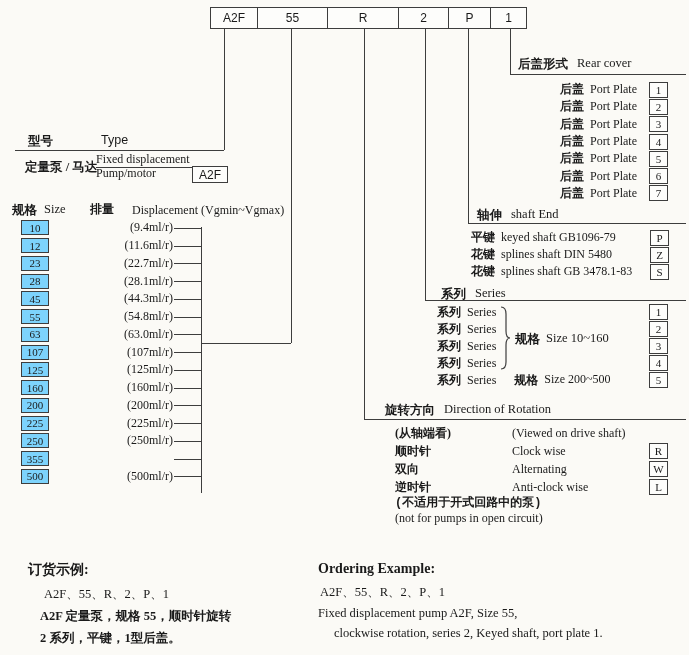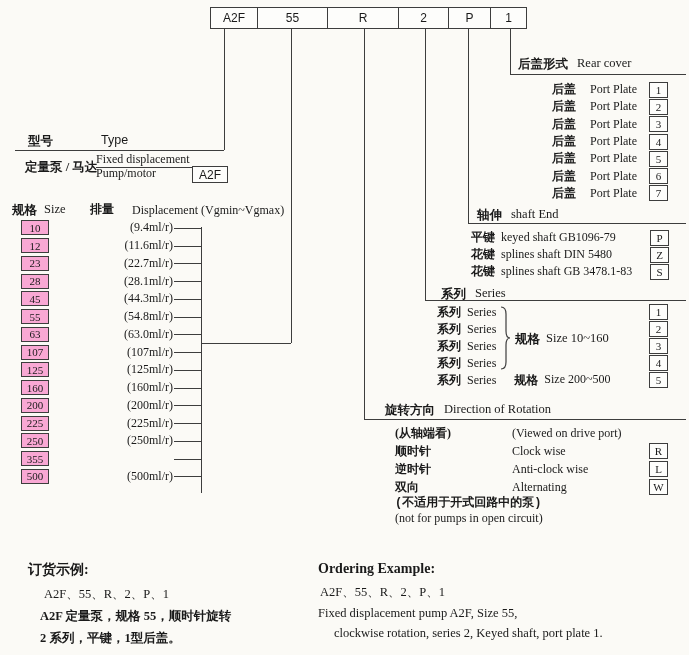--- a/index.html
+++ b/index.html
@@ -42,30 +42,30 @@
     display:flex;align-items:center;justify-content:center;
     font-size:11px;background:#fdfdfb;flex:0 0 auto;
   }
 
   
   .size-rows{position:absolute;left:21px;top:219px;width:180px;}
   .size-row{height:17.75px;display:flex;align-items:center;position:relative;}
   .size-box{
     width:28px;height:15px;border:1px solid #3d3d3d;box-sizing:border-box;
     display:flex;align-items:center;justify-content:center;
-    font-size:11px;background:#f9a8d4;flex:0 0 auto;
+    font-size:11px;background:#7dd3fc;flex:0 0 auto;
   }
   .disp-val{flex:0 0 124px;text-align:right;font-size:12px;white-space:nowrap;}
   .stub{position:absolute;left:153px;width:27px;height:1px;background:#3d3d3d;top:50%;}
 
   
   .pp-rows{position:absolute;left:545px;top:81px;width:123px;}
   .pp-row{height:17.3px;display:flex;align-items:center;justify-content:flex-end;font-size:12px;white-space:nowrap;}
   .pp-row .cbox{margin-left:12px;}
-  .pp-row .en{margin-left:14px;}
+  .pp-row .en{margin-left:6px;}
 
   
   .shaft-rows{position:absolute;left:471px;top:229px;width:198px;}
   .shaft-row{height:17.2px;display:flex;align-items:center;font-size:12px;white-space:nowrap;}
   .shaft-row .en{margin-left:6px;}
   .shaft-row .cbox{margin-left:auto;}
 
   
   .series-rows{position:absolute;left:437px;top:304px;width:231px;}
   .series-row{height:16.9px;display:flex;align-items:center;font-size:12px;white-space:nowrap;}
@@ -324,37 +324,37 @@
     </div>
   </div>
 
   <div class="hdr" style="left:385px;top:402px;">
     <span class="cn">旋转方向</span>
     <span>Direction of Rotation</span>
   </div>
   <div class="rot-rows">
     <div class="rot-row">
         <span class="cn">(从轴端看)</span>
-        <span>(Viewed on drive port)</span>
+        <span>(Viewed on drive shaft)</span>
         <span></span>
       </div>
     <div class="rot-row">
         <span class="cn">顺时针</span>
         <span>Clock wise</span>
         <span class="cbox">R</span>
       </div>
     <div class="rot-row">
+        <span class="cn">双向</span>
+        <span>Alternating</span>
+        <span class="cbox">W</span>
+      </div>
+    <div class="rot-row">
         <span class="cn">逆时针</span>
         <span>Anti-clock wise</span>
         <span class="cbox">L</span>
-      </div>
-    <div class="rot-row">
-        <span class="cn">双向</span>
-        <span>Alternating</span>
-        <span class="cbox">W</span>
       </div>
   </div>
   <div class="rot-note cn" style="left:395px;top:494px;font-family:Liberation Mono, monospace;">(不适用于开式回路中的泵)</div>
   <div class="rot-note" style="left:395px;top:511px;">(not for pumps in open circuit)</div>
 
   <div class="ex" style="left:28px;top:561px;">
     <div class="ex-hdr cn">订货示例:</div>
     <div style="margin:7px 0 0 16px;">A2F、55、R、2、P、1</div>
     <div class="cn" style="margin:5px 0 0 12px;">A2F 定量泵，规格 55，顺时针旋转</div>
     <div class="cn" style="margin:5px 0 0 12px;">2 系列，平键，1型后盖。</div>

